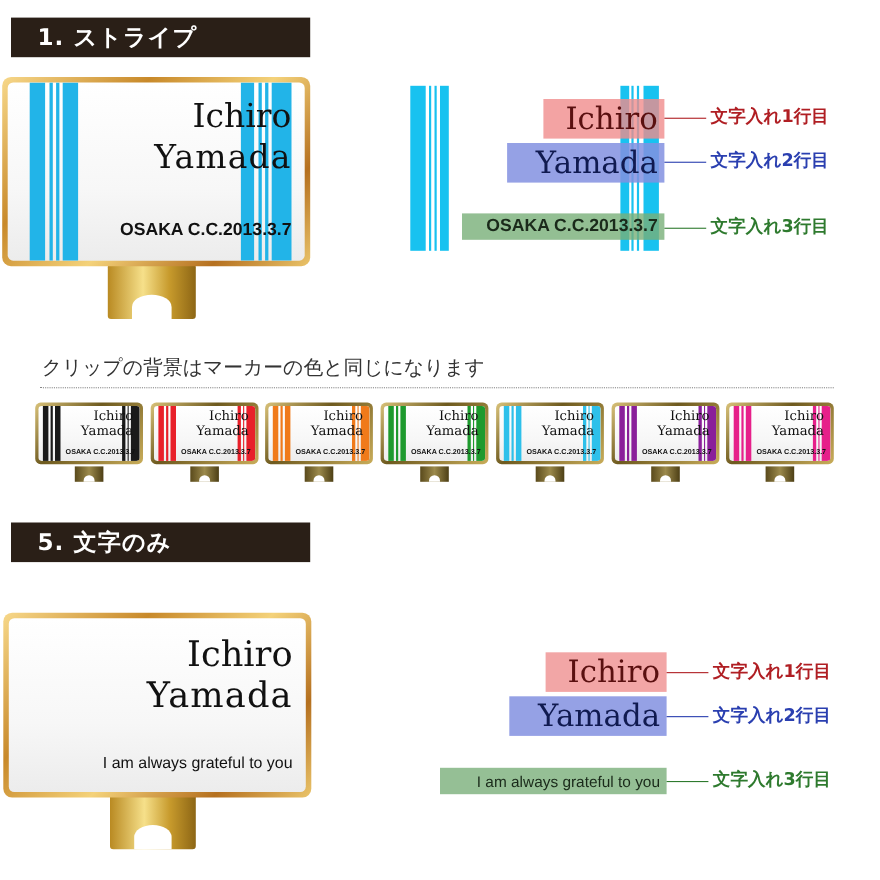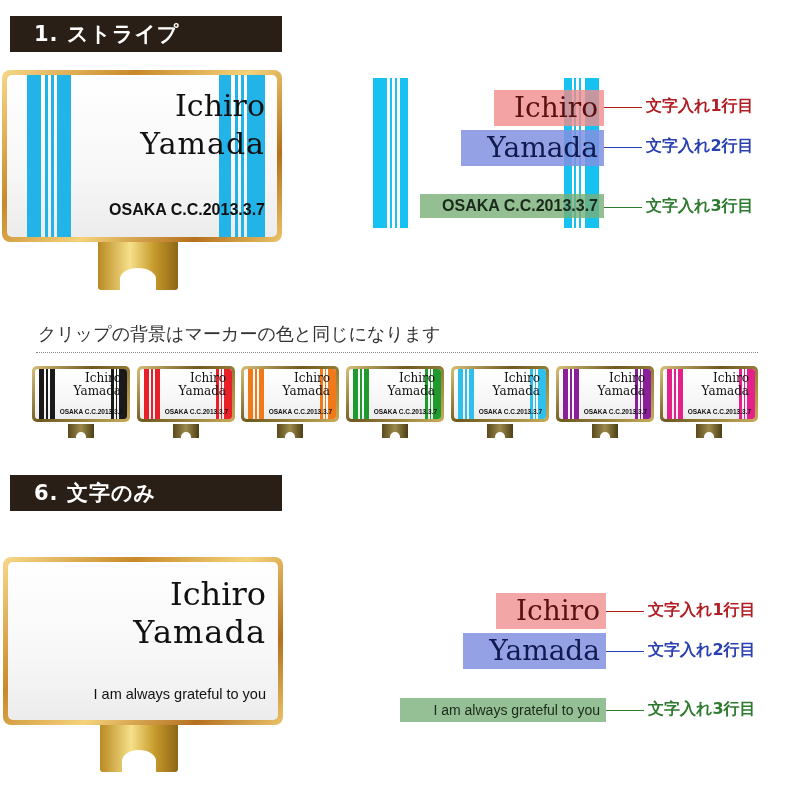--- a/index.html
+++ b/index.html
@@ -194,21 +194,21 @@
       <div class="t1" style="top:16px;">Yamada</div>
       <div class="t3">OSAKA C.C.2013.3.7</div>
     </div>
   </div>
   <div class="chipclip" style="left:696px;">
       <div class="notch"></div>
     </div>
 </div>
 
 <div class="section-header" style="top:475px;">
-  <span>6. 文字のみ</span>
+  <span>5. 文字のみ</span>
 </div>
 
 <div class="clip" style="left:100px; top:722px; width:78px; height:50px;">
   <div class="notch" style="width:34px; height:22px;"></div>
 </div>
 
 <div class="marker" style="left:3px; top:557px; width:280px; height:168px;">
   <div class="marker-inner">
     <div class="line1" style="top:14px; font-size:32px; line-height:36px;">Ichiro</div>
     <div class="line1" style="top:52px; font-size:32px; line-height:36px; letter-spacing:1px;">Yamada</div>

